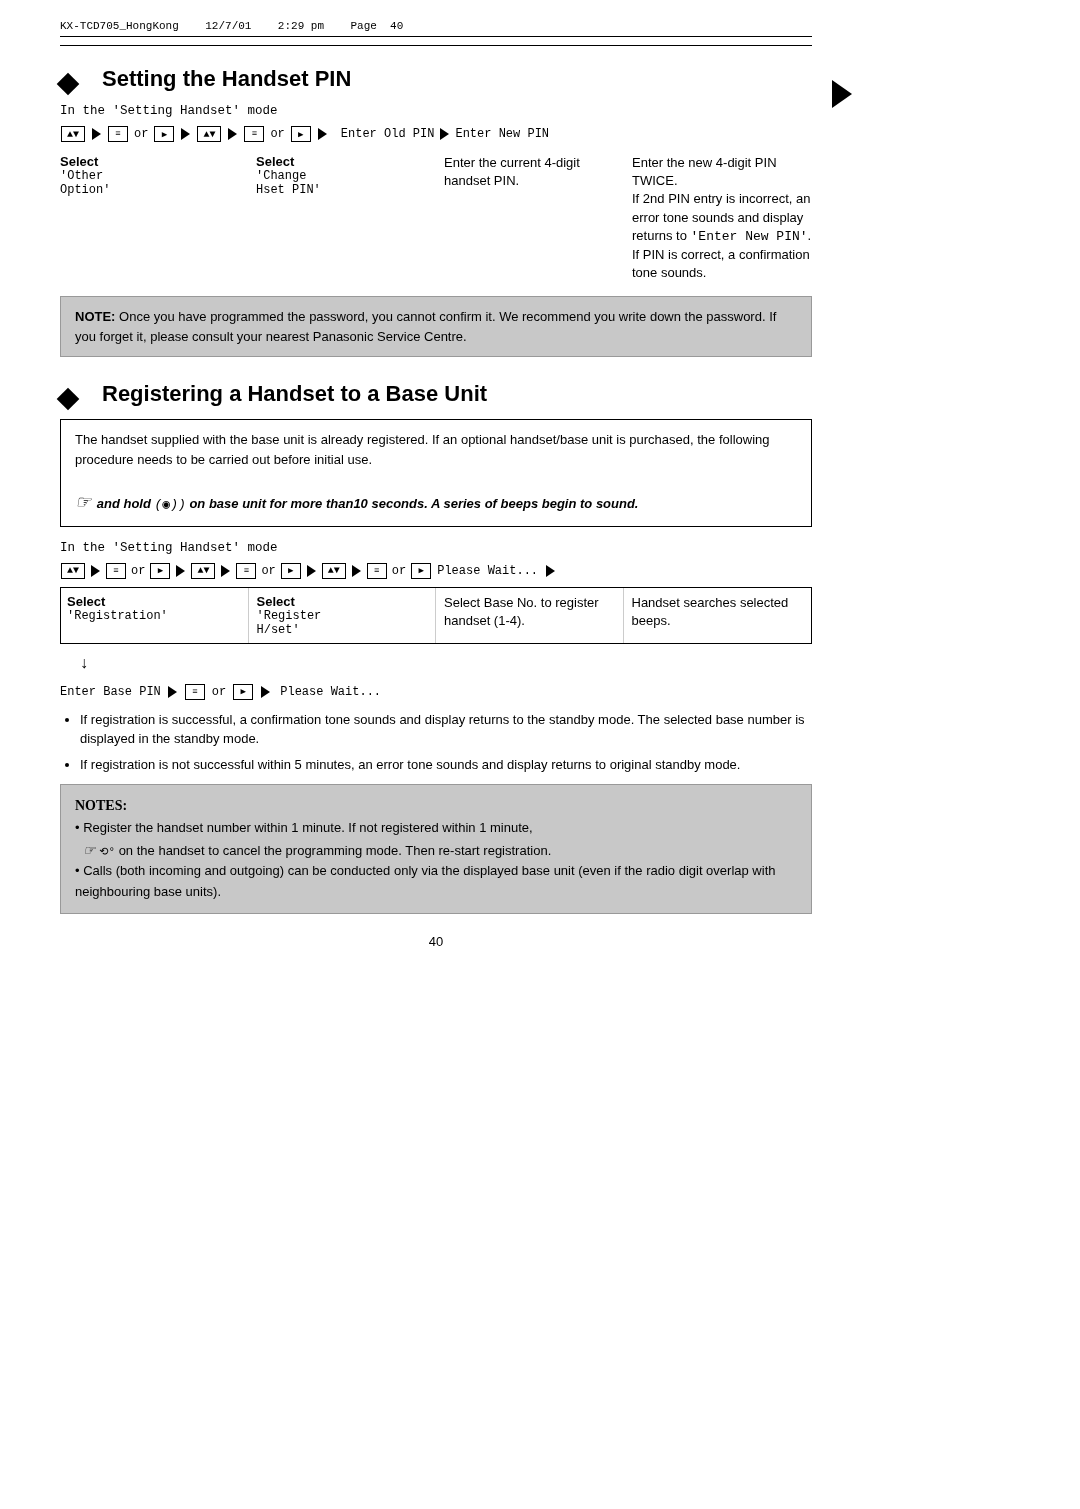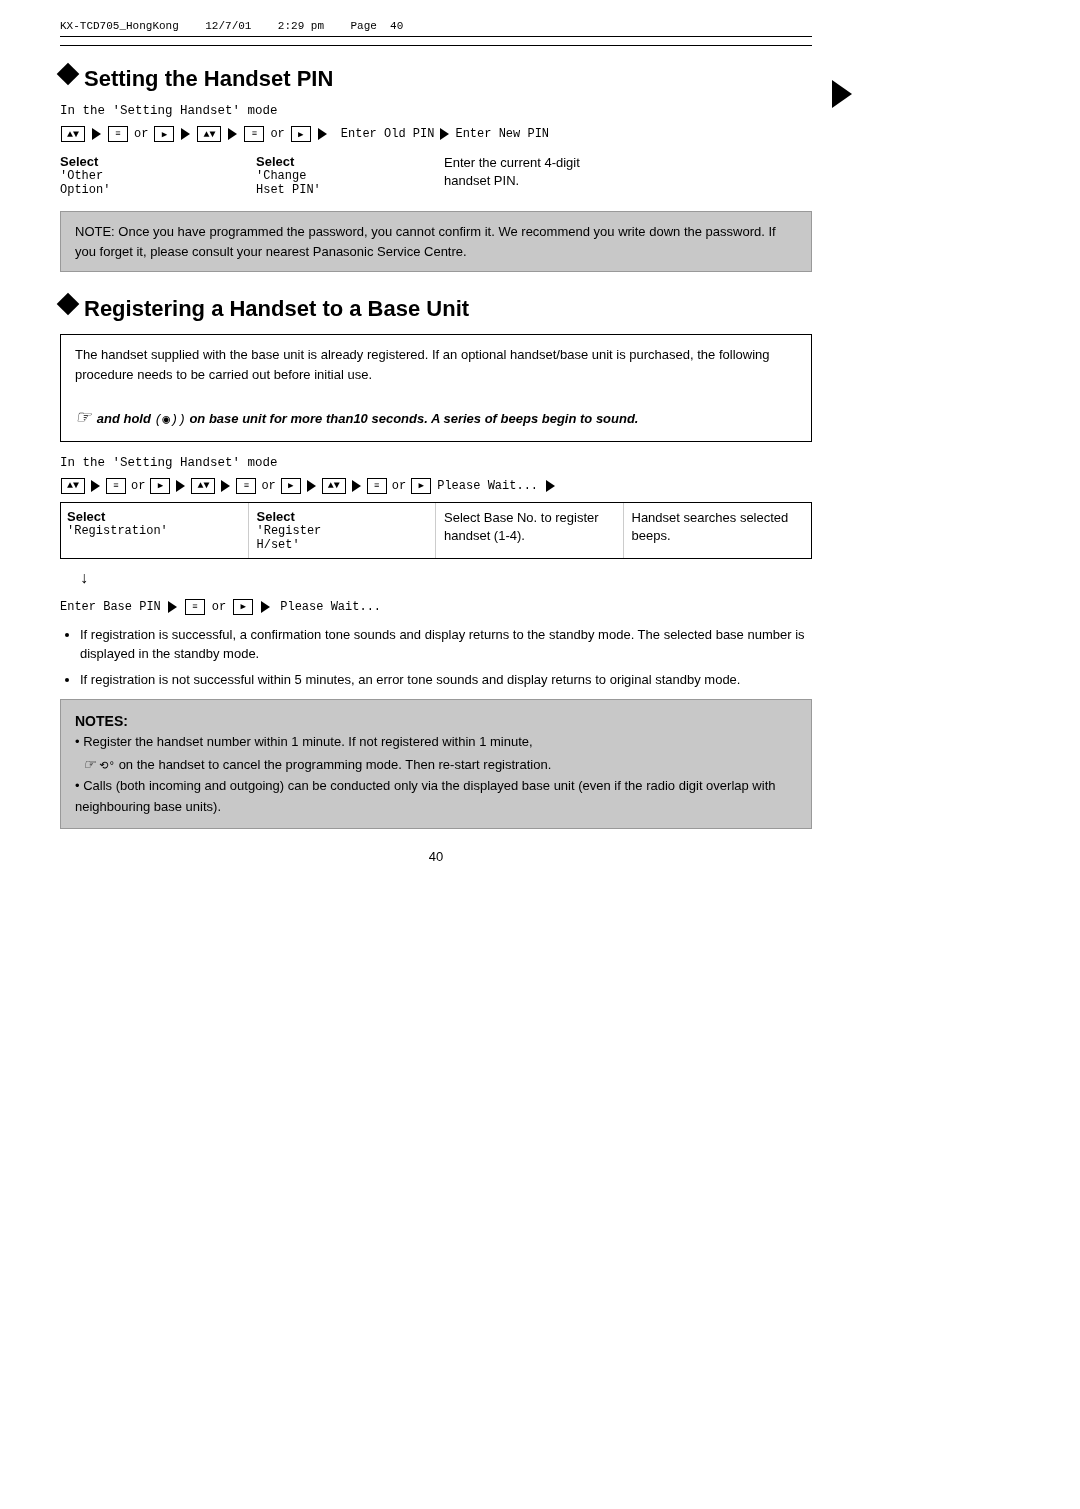--- a/index.html
+++ b/index.html
@@ -35,22 +35,22 @@
       font-family: 'Courier New', monospace;
     }
     .header-center {
       display: flex;
       align-items: center;
       gap: 4px;
     }
     
     .section-heading {
       display: flex;
-      align-items: flex-start;
-      gap: 8px;
+      align-items: flex-end;
+      gap: 26px;
       font-size: 22px;
       font-weight: bold;
       margin: 20px 0 12px 0;
     }
     .diamond {
       display: inline-block;
       width: 16px;
       height: 16px;
       background: #000;
       transform: rotate(45deg);
@@ -73,21 +73,21 @@
     
     .note-box {
       background: #c8c8c8;
       border: 1px solid #999;
       padding: 10px 14px;
       margin: 10px 0;
       font-size: 13px;
       line-height: 1.5;
     }
     .note-box strong {
-      font-weight: normal;
+      font-weight: bold;
     }
     
     .enter-row {
       display: flex;
       align-items: center;
       gap: 4px;
       font-family: 'Courier New', monospace;
       font-size: 12px;
       margin: 12px 0 10px 0;
     }
@@ -105,20 +105,21 @@
       background: #c8c8c8;
       border: 1px solid #999;
       padding: 10px 14px;
       margin-top: 10px;
       font-size: 13px;
       line-height: 1.6;
     }
     .notes-shaded .notes-title {
       font-weight: bold;
       font-size: 14px;
+      font-family: Liberation Serif, serif;
     }
     
     .page-number {
       text-align: center;
       margin-top: 20px;
       font-size: 13px;
     }
     
     .top-right-arrow {
       position: absolute;
@@ -241,20 +242,23 @@
       <div style="font-weight:bold;">Select</div>
       <div style="font-family:'Courier New',monospace; font-size:12px;">'Other<br>Option'</div>
     </div>
     <div style="padding:4px 8px;">
       <div style="font-weight:bold;">Select</div>
       <div style="font-family:'Courier New',monospace; font-size:12px;">'Change<br>Hset PIN'</div>
     </div>
     <div style="padding:4px 8px;">
       <div style="font-size:13px; line-height:1.4;">Enter the current 4-digit&nbsp; handset PIN.</div>
     </div>
+    <div style="padding:4px 0 4px 8px;">
+      <div style="font-size:13px; line-height:1.4;">Enter the new 4-digit PIN TWICE.<br>If 2nd PIN entry is incorrect, an error tone sounds and display returns to <span class="mono">'Enter New PIN'</span>. If PIN is correct, a confirmation tone sounds.</div>
+    </div>
   </div>
 
   <div class="note-box">
     <strong>NOTE:</strong>
     <span>Once you have programmed the password, you cannot confirm it. We recommend you write down the password. If you forget it, please consult your nearest Panasonic Service Centre.</span>
   </div>
 
   <div class="section-heading" style="margin-top:24px;">
     <span class="diamond"></span>
     <span>Registering a Handset to a Base Unit</span>

